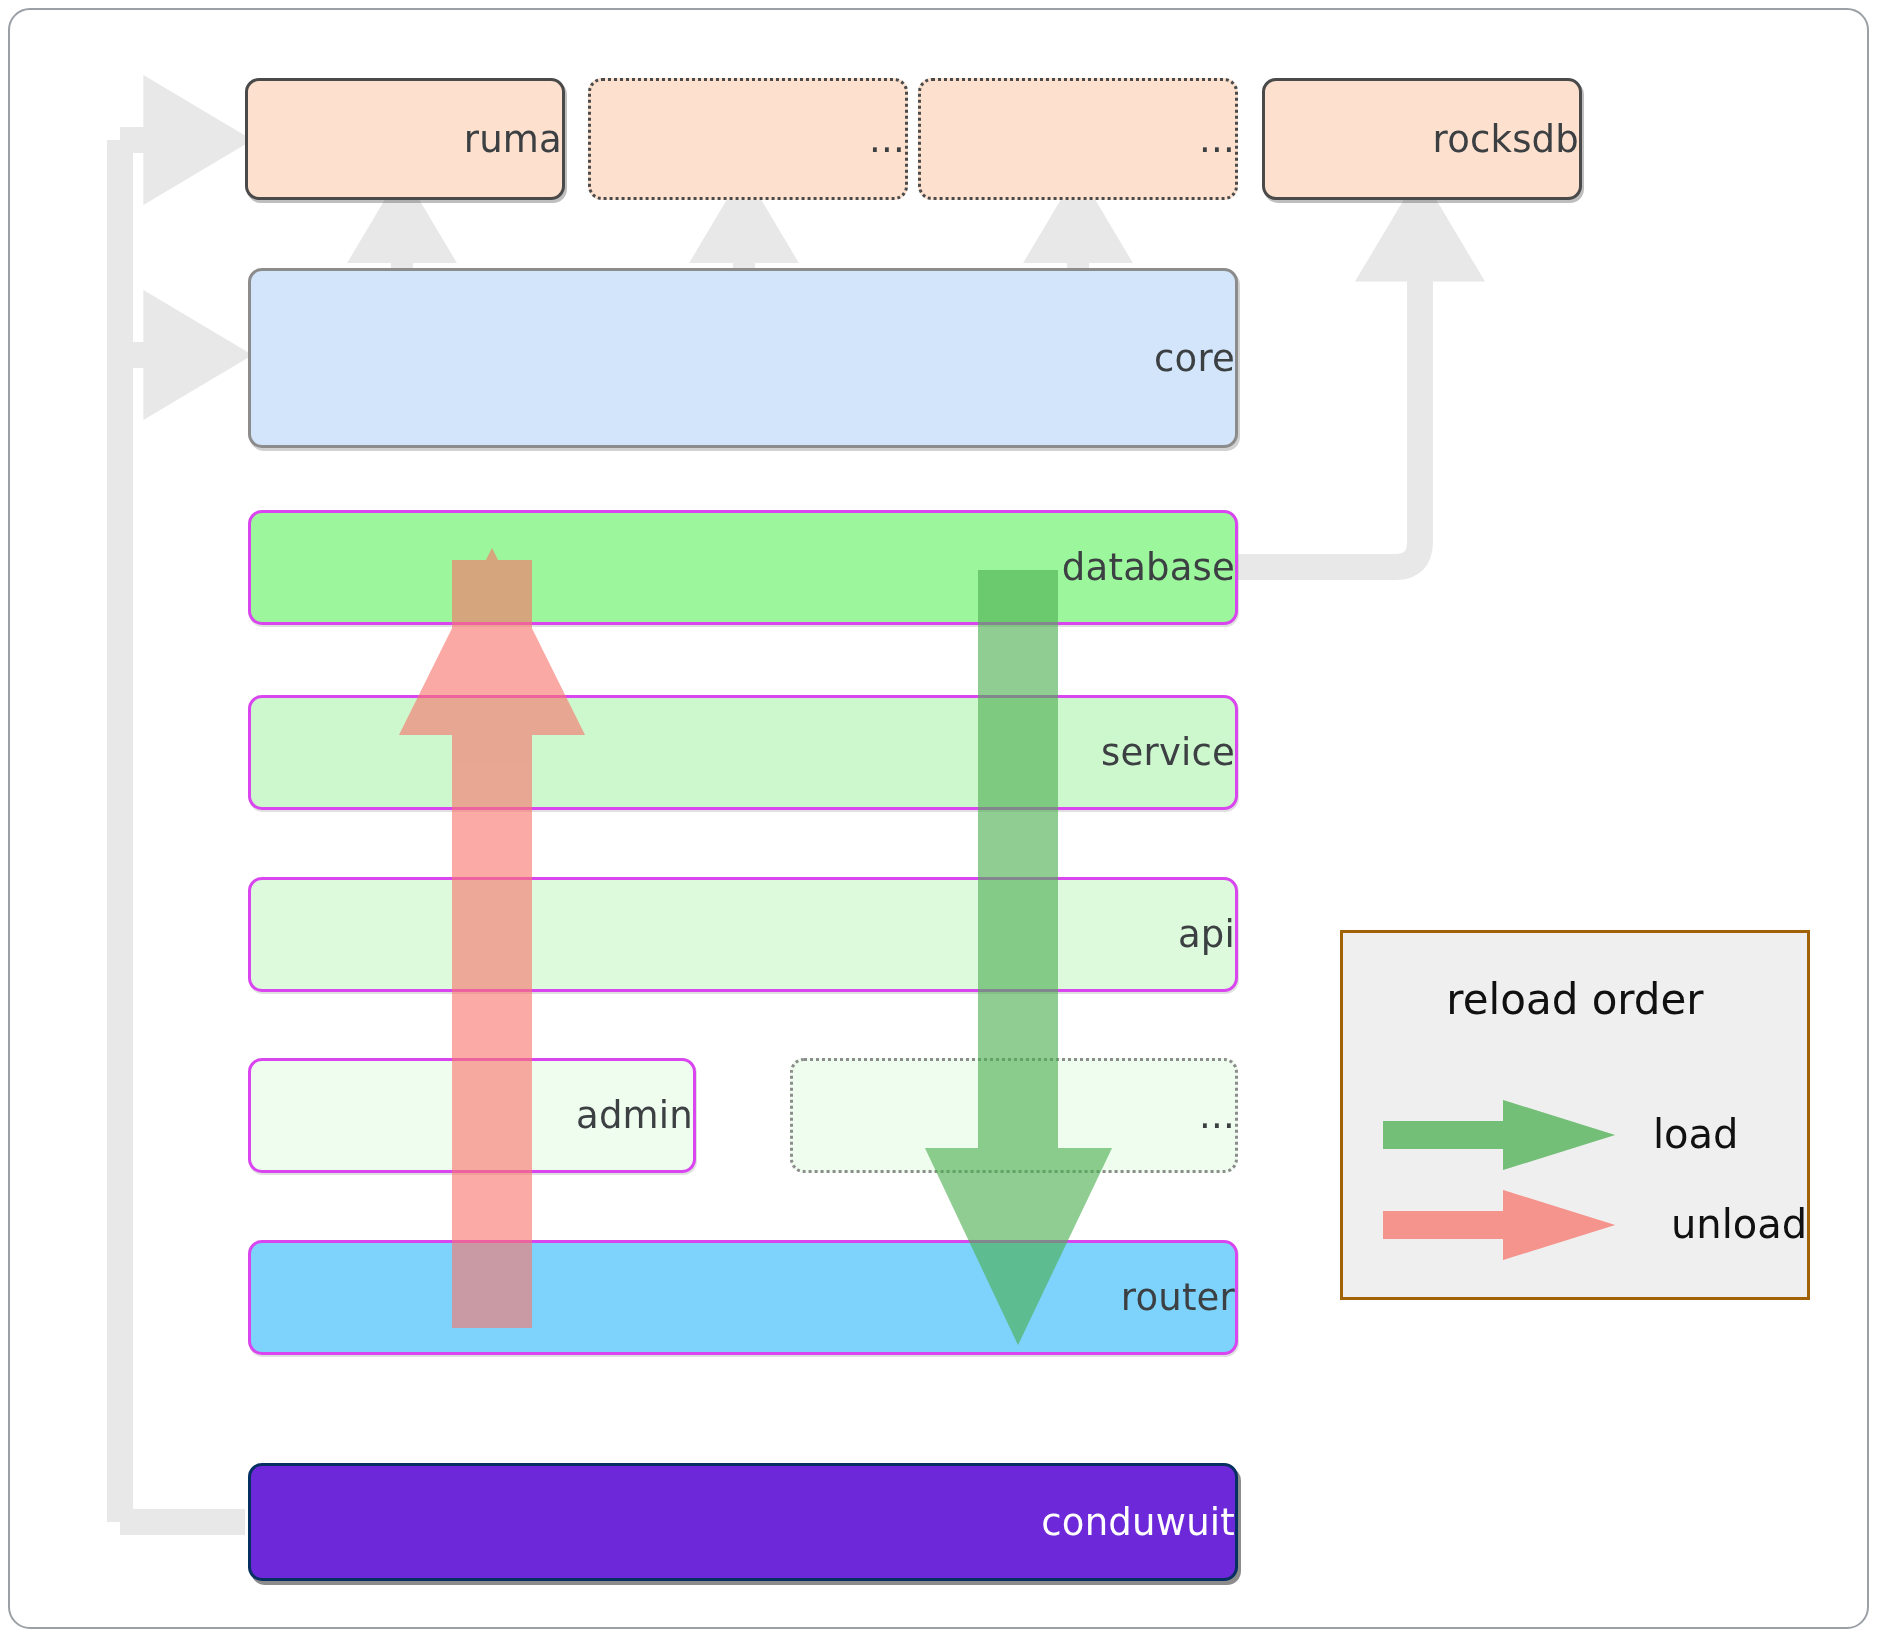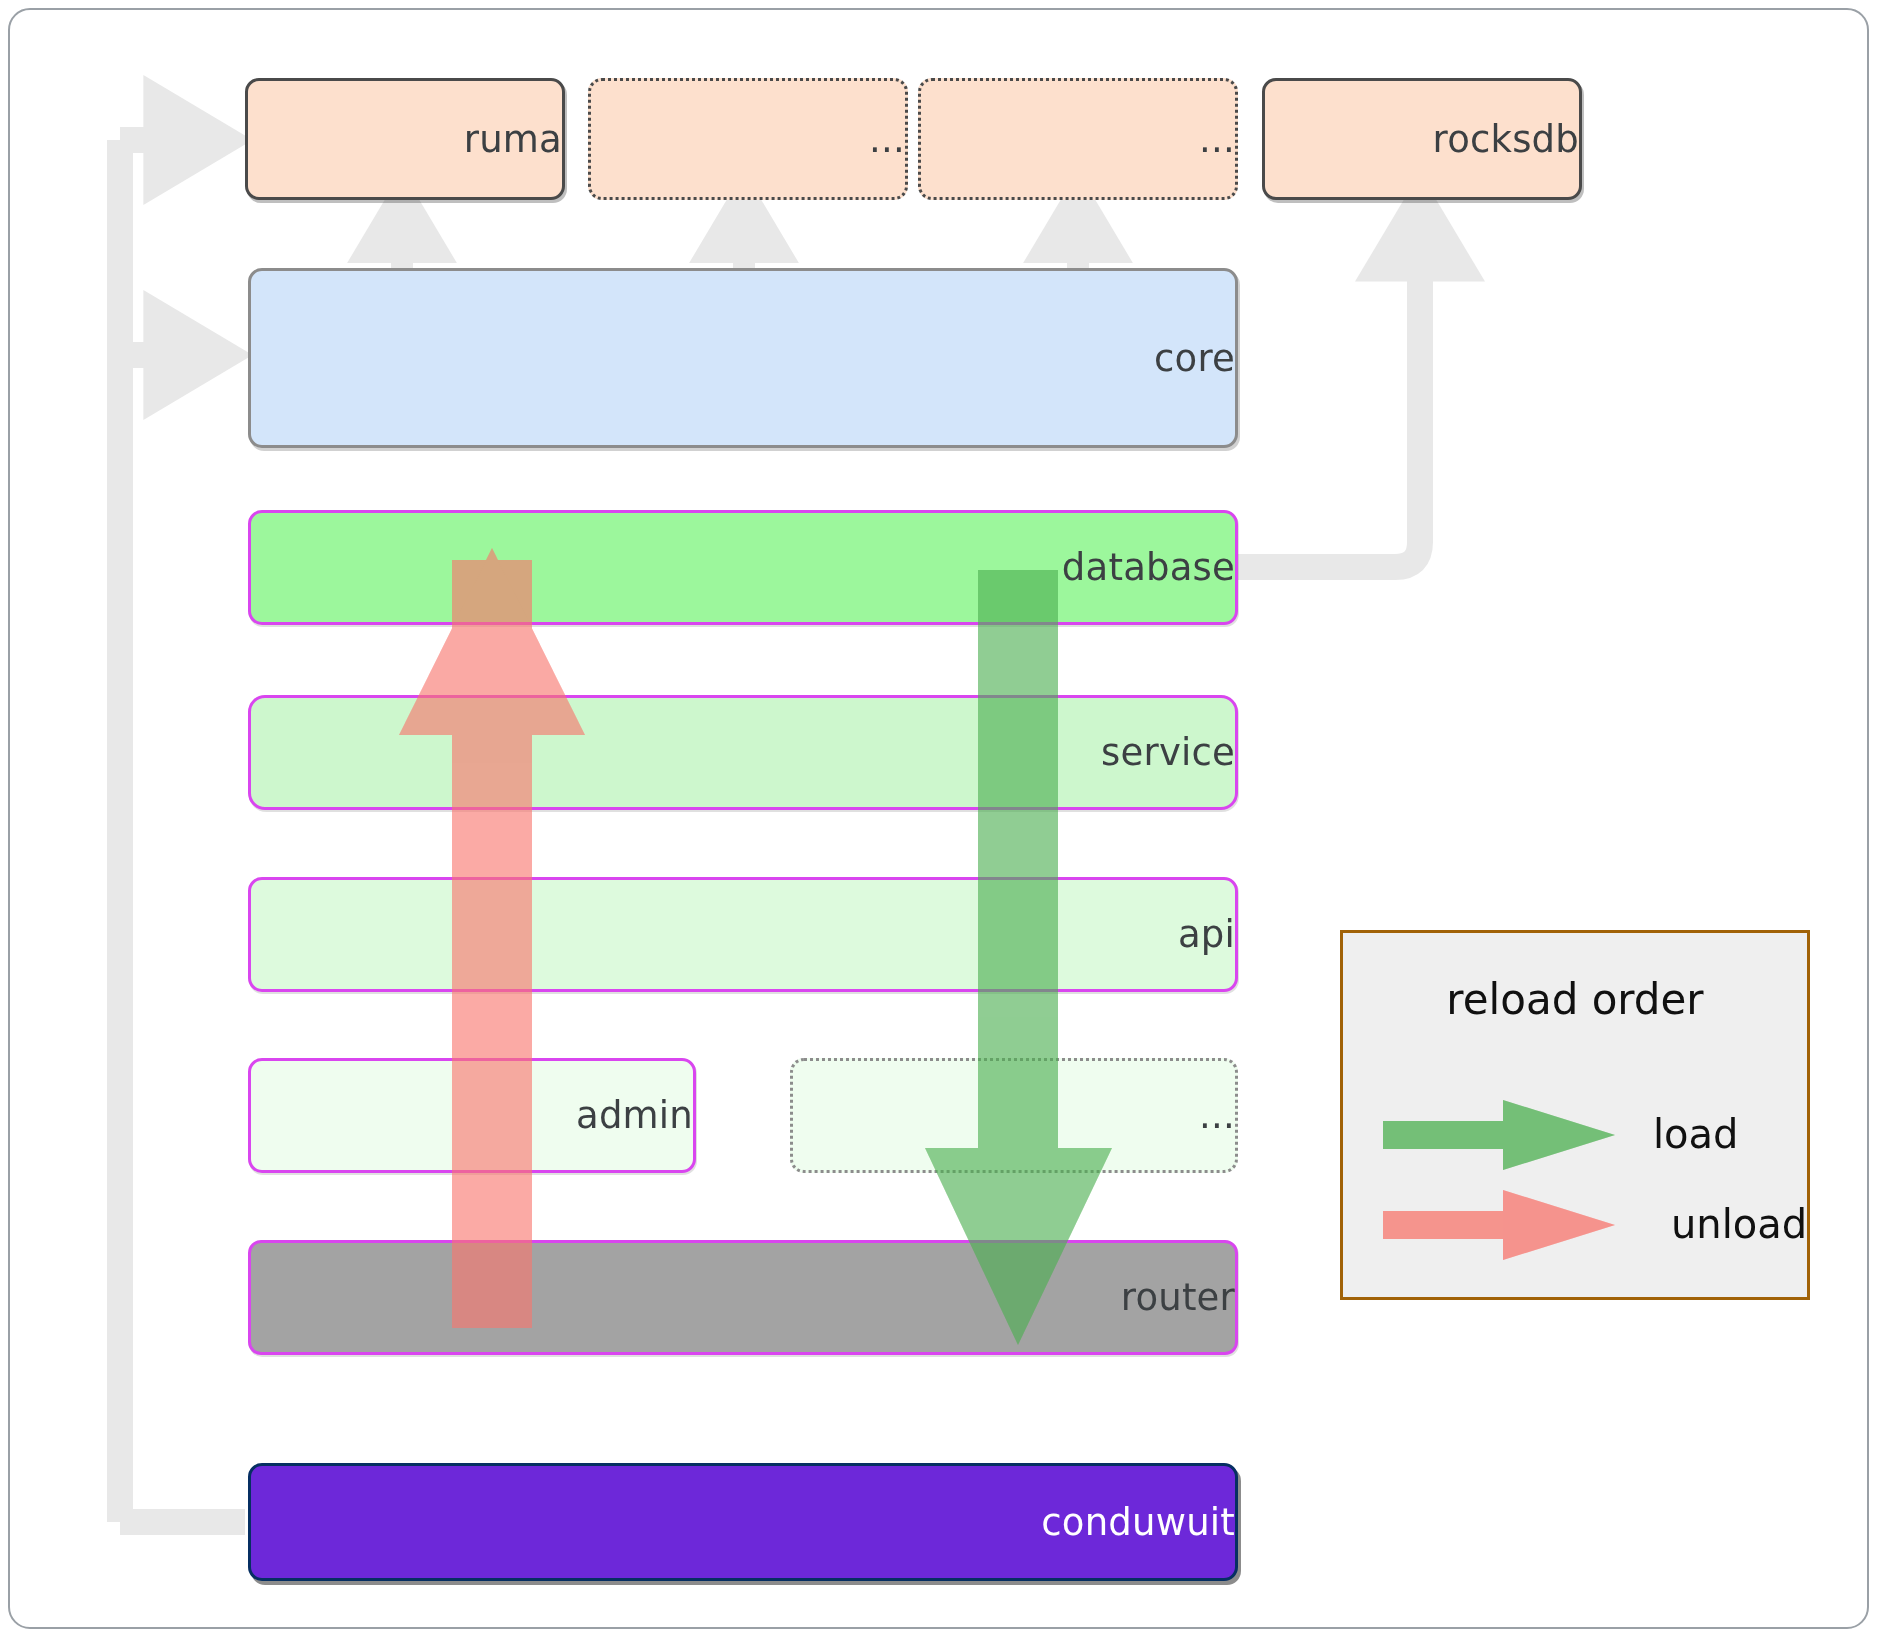--- a/index.html
+++ b/index.html
@@ -51,24 +51,24 @@
     border:3px solid #8c8c8c;
     box-shadow:2px 3px 0 rgba(0,0,0,.18);
   }
 
   
   .layer{
     border:3px solid #d946ef;
     box-shadow:1px 2px 0 rgba(0,0,0,.12);
   }
   .layer.l1{background:#9cf79c;}
-  .layer.l2{background:#cdf7cd;border-radius:17px;}
+  .layer.l2{background:#cdf7cd;}
   .layer.l3{background:#ddfadd;}
   .layer.l4{background:#effdef;}
-  .layer.l5{background:#a3a3a3;border-radius:13px;}
+  .layer.l5{background:#7dd3fc;}
   .layer.dotted{border:3px dotted #8c8c8c;box-shadow:none;}
 
   
   .app{
     background:#6d28d9;
     border:3px solid #062f62;
     color:#ffffff;
     font-weight:normal;
     box-shadow:3px 4px 0 rgba(0,0,0,.45);
   }

